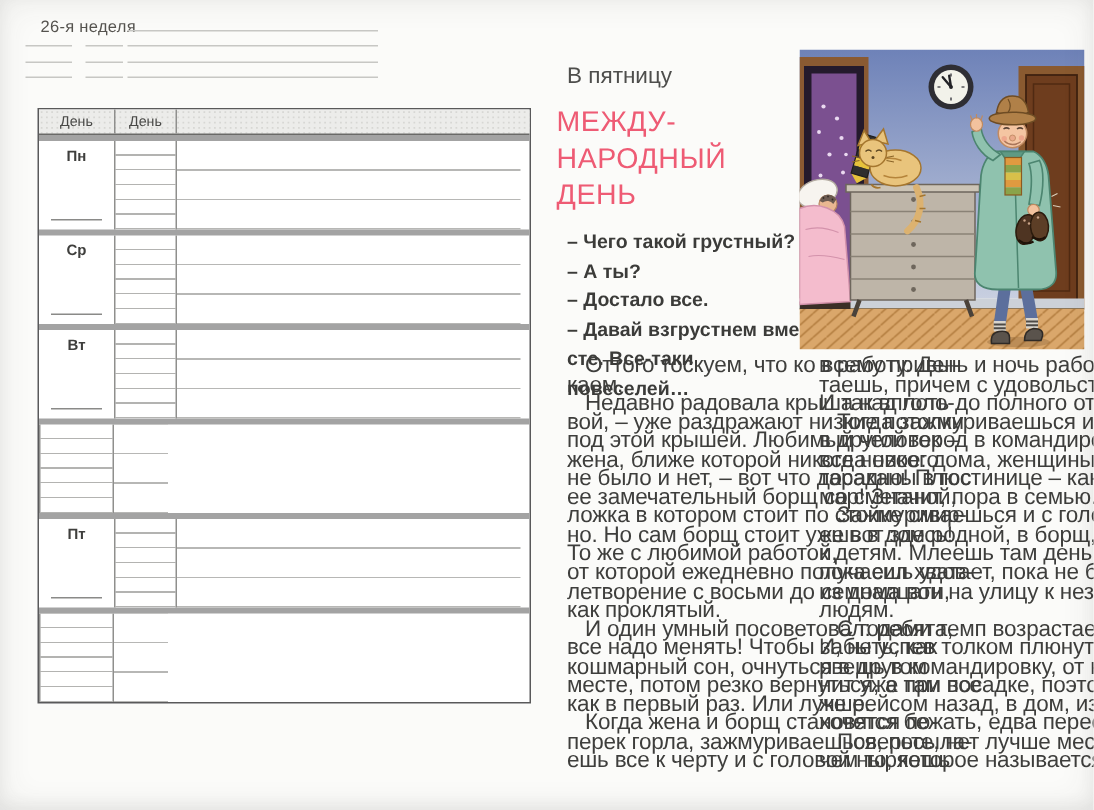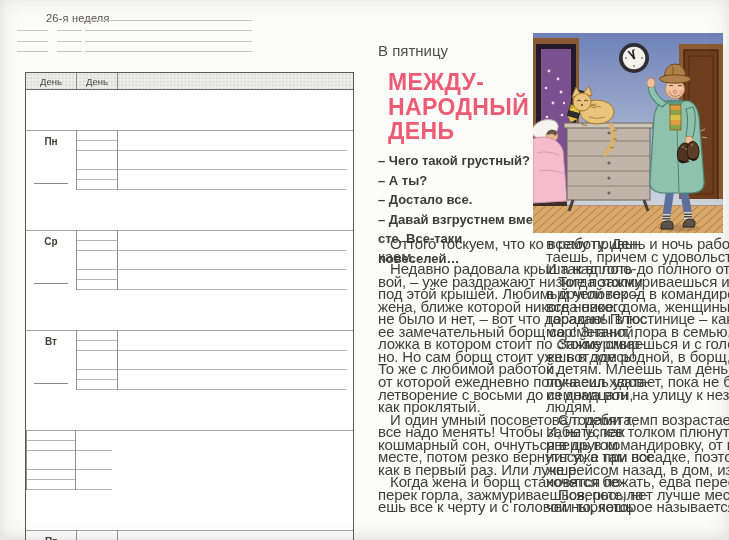--- a/index.html
+++ b/index.html
@@ -8,48 +8,48 @@
     background:#fbfbf9;
     font-family:"Liberation Sans","DejaVu Sans",sans-serif;
     color:#3d3d3b;
   }
   .scan-edge{position:absolute;inset:0;pointer-events:none;
     box-shadow:inset 0 0 22px rgba(60,60,60,.10), inset 0 -4px 10px rgba(60,60,60,.06);}
   
   .page-left{position:absolute;left:0;top:0;width:365px;height:540px;}
   .week-area{position:absolute;left:17px;top:10px;width:235px;}
   .week-row{position:relative;height:10.5px;}
-  .week-label{position:absolute;left:10px;top:2px;font-size:11px;color:#55534f;letter-spacing:.2px;white-space:nowrap;margin-left:19px;}
+  .week-label{position:absolute;left:10px;top:2px;font-size:11px;color:#55534f;letter-spacing:.2px;white-space:nowrap;}
   .ln{position:absolute;bottom:0;border-bottom:1px solid #c7c7c4;}
   .ln-long{left:68px;right:0;}
   .ln-s1{left:0;width:31px;}
   .ln-s2{left:40px;width:25px;}
   .planner{position:absolute;left:25px;top:72px;width:327px;border:1.5px solid #59595a;background:#fff;}
   .halftone{background-color:#ececea;
     background-image:radial-gradient(#d7d7d4 .8px, rgba(0,0,0,0) .9px);
     background-size:3.5px 3.5px;}
   .p-head{display:grid;grid-template-columns:50px 42px 1fr;height:16px;border-bottom:1px solid #6a6a68;}
   .p-head div{font-size:9.5px;color:#494947;display:flex;align-items:center;justify-content:center;}
   .p-head .hc2{border-left:1px solid #8f8f8d;border-right:1px solid #8f8f8d;}
-  .day-row{display:grid;grid-template-columns:50px 42px 1fr;height:59px;border-top:1px solid #a3a3a3;margin-top:40px;}
+  .day-row{display:grid;grid-template-columns:50px 42px 1fr;height:59px;border-top:4px solid #a3a3a3;}
   .day-row:first-of-type{border-top:none;}
   .day-cell{position:relative;}
   .day-lbl{position:absolute;top:5px;left:0;right:0;text-align:center;font-size:10px;font-weight:600;color:#3f3f3d;}
   .day-ul{position:absolute;bottom:6px;left:8px;right:8px;border-bottom:1px solid #8a8a88;}
   .time-cell{border-left:1px solid #8f8f8d;border-right:1px solid #8f8f8d;
     background:repeating-linear-gradient(to bottom,rgba(0,0,0,0) 0 8.93px,#b3b3b1 8.93px 9.83px);}
   .content-cell{position:relative;}
   .content-lines{position:absolute;inset:0 6px 0 0;
     background:repeating-linear-gradient(to bottom,rgba(0,0,0,0) 0 18.7px,#b7b7b5 18.7px 19.67px);}
   .weekend .day-cell{background-color:#ececea;
     background-image:radial-gradient(#d7d7d4 .8px, rgba(0,0,0,0) .9px);background-size:3.5px 3.5px;}
   
   .page-right{position:absolute;left:365px;top:0;width:364px;height:540px;}
   .kicker{position:absolute;left:13px;top:42px;font-size:15px;color:#4e4e4c;}
-  .art-title{position:absolute;left:23px;top:70px;font-size:23px;line-height:24.5px;font-weight:bold;
+  .art-title{position:absolute;left:6px;top:70px;font-size:19px;line-height:24.5px;font-weight:normal;
     letter-spacing:.4px;white-space:pre-line;}
   .dialogue{position:absolute;left:13px;top:151px;width:162px;font-size:13px;line-height:19.6px;
     font-weight:700;color:#3b3b39;white-space:pre-line;}
   .col{position:absolute;top:238px;font-size:15px;line-height:12.55px;letter-spacing:-.15px;
     color:#3e3e3c;white-space:pre;}
   .col-left{left:13px;}
   .col-right{left:181px;}
   .illus{position:absolute;left:168px;top:33px;width:190px;height:200px;}
   .illus svg{display:block;}
 </style>
@@ -125,24 +125,20 @@
       <div class="day-cell">
           <div class="day-lbl">Пт</div>
           <div class="day-ul"></div>
         </div>
       <div class="time-cell"></div>
       <div class="content-cell">
           <div class="content-lines"></div>
         </div>
     </div>
     <div class="day-row weekend">
-      <div class="day-cell">
-          <div class="day-lbl">Вс</div>
-          <div class="day-ul"></div>
-        </div>
       <div class="time-cell"></div>
       <div class="content-cell">
           <div class="content-lines"></div>
         </div>
     </div>
   </div>
 </div>
 
 <div class="page-right">
   <div class="kicker">В пятницу</div>

